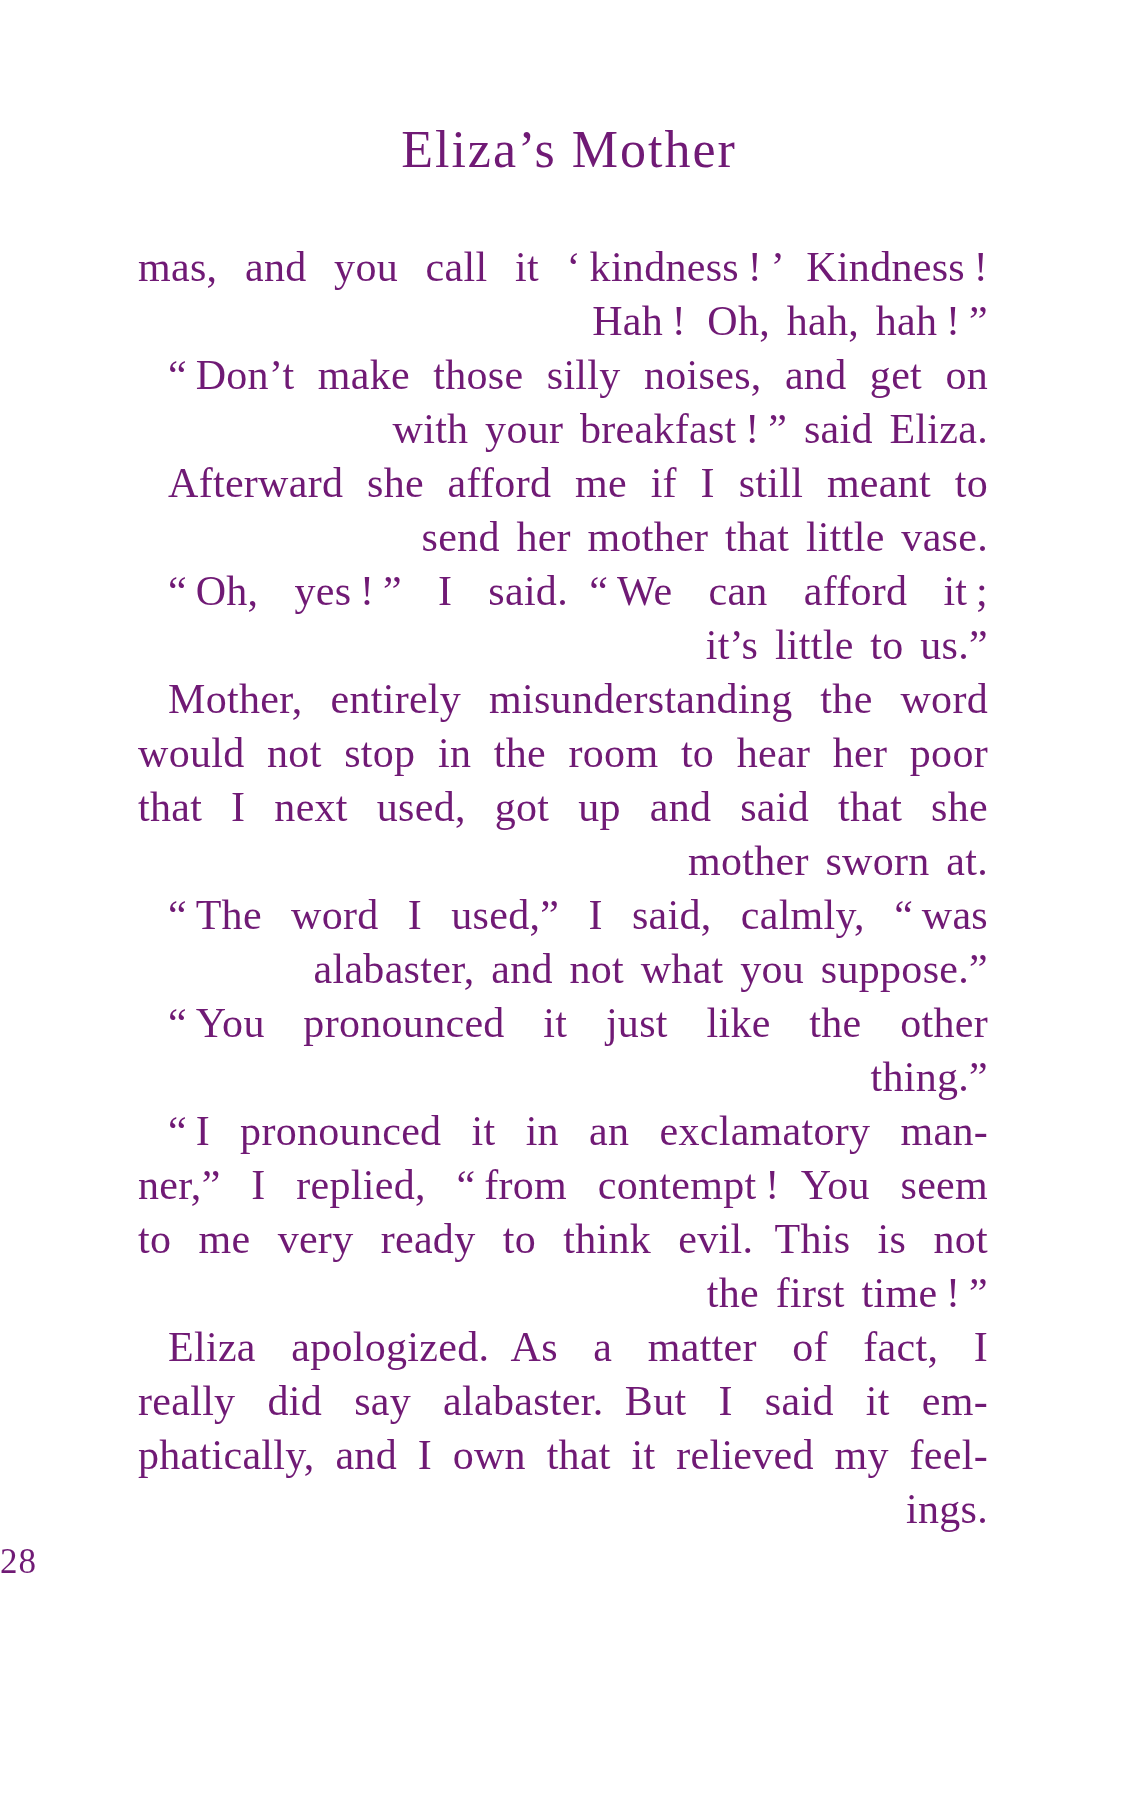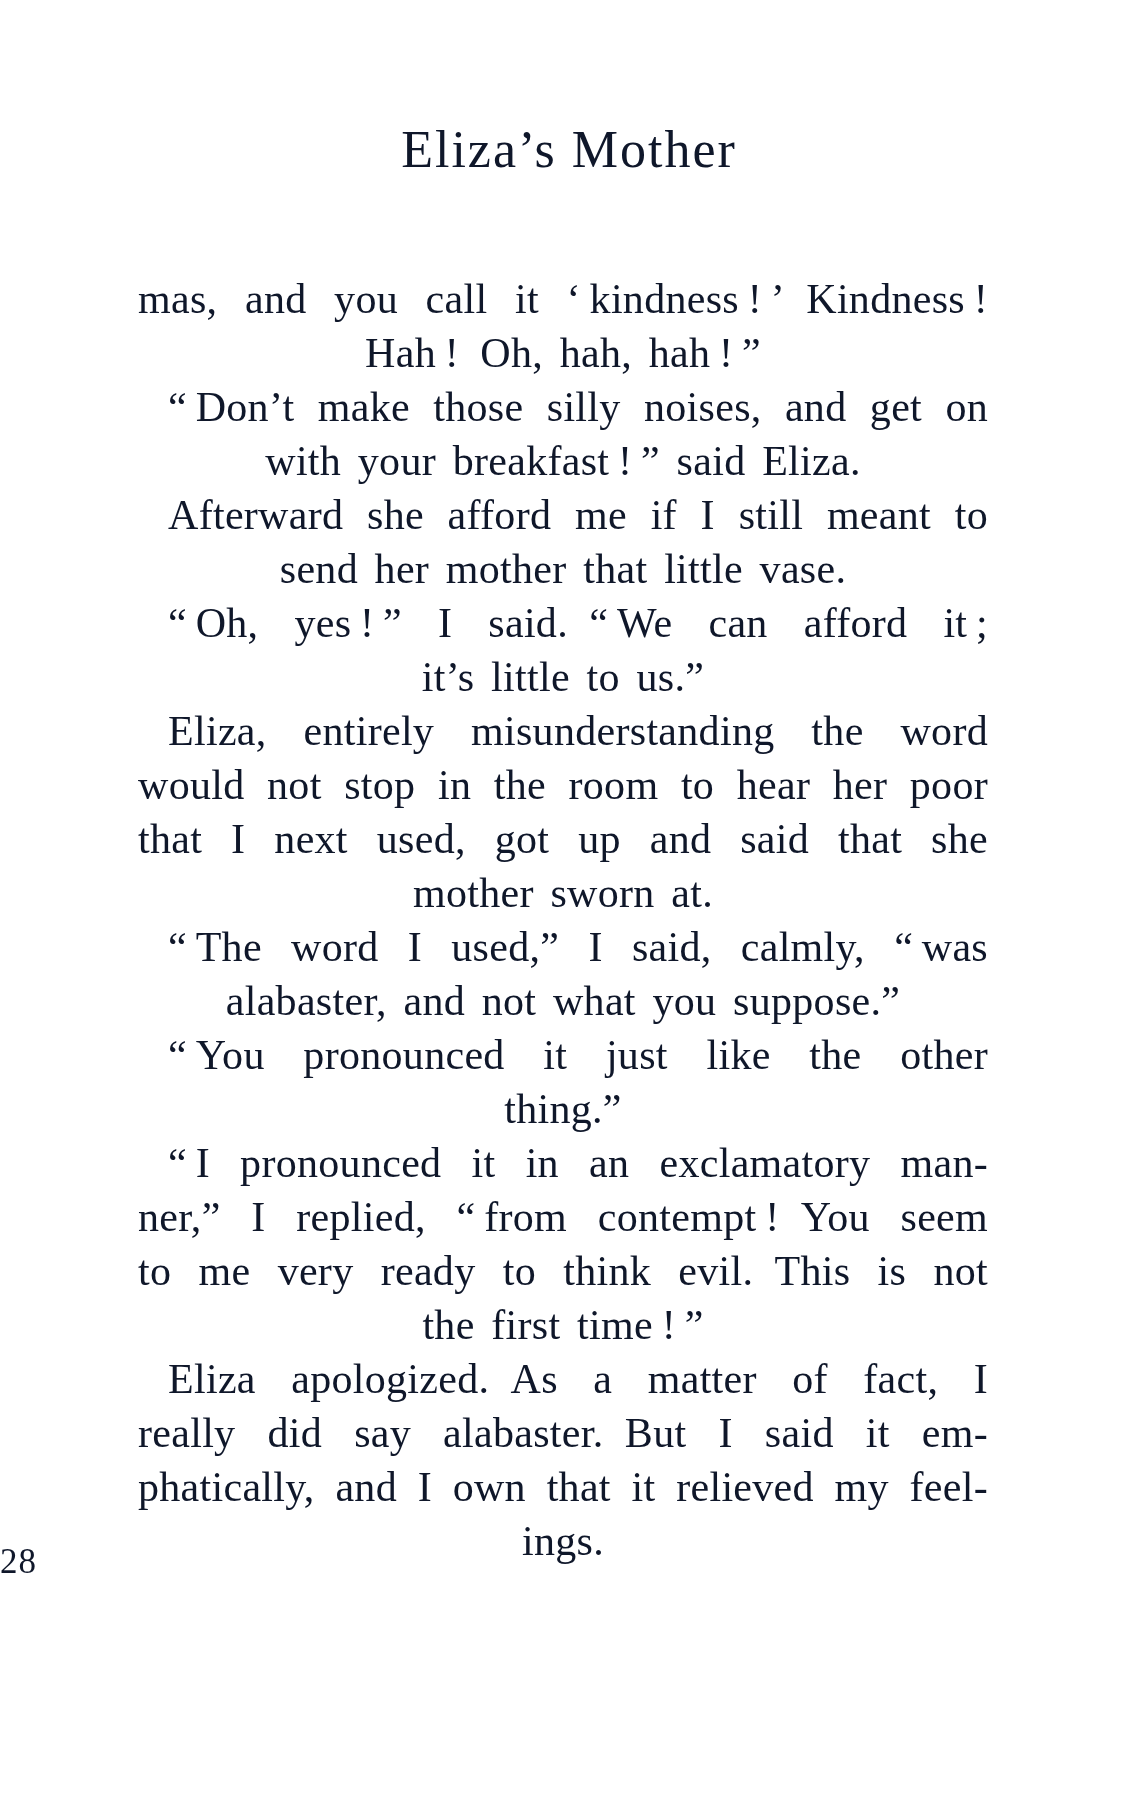--- a/index.html
+++ b/index.html
@@ -7,48 +7,47 @@
     padding: 0;
     background: #ffffff;
   }
   .page {
     position: relative;
     width: 1138px;
     height: 1796px;
     background: #ffffff;
     overflow: hidden;
     font-family: "Liberation Serif", "DejaVu Serif", serif;
-    color: #0f172a;
+    color: #701a75;
   }
   .title {
     position: absolute;
     top: 120px;
     left: 0;
     width: 100%;
     margin: 0;
     text-align: center;
     font-size: 52px;
     line-height: 60px;
     font-weight: normal;
     letter-spacing: 2px;
   }
   .body-block {
     position: absolute;
     top: 240px;
     left: 138px;
     width: 850px;
-    margin-top: 32px;
   }
   .line {
     margin: 0;
     font-size: 42px;
     line-height: 54px;
     word-spacing: 0.14em;
     letter-spacing: 0.3px;
-    text-align: center;
+    text-align: right;
   }
   .j {
     text-align: justify;
     text-align-last: justify;
   }
   .ind {
     text-indent: 30px;
   }
   .page-number {
     position: absolute;
@@ -69,21 +68,21 @@
 
   <div class="body-block">
     <p class="line j">mas, and you call it ‘ kindness ! ’ Kindness !</p>
     <p class="line">Hah ! Oh, hah, hah ! ”</p>
     <p class="line j ind">“ Don’t make those silly noises, and get on</p>
     <p class="line">with your breakfast ! ” said Eliza.</p>
     <p class="line j ind">Afterward she afford me if I still meant to</p>
     <p class="line">send her mother that little vase.</p>
     <p class="line j ind">“ Oh, yes ! ” I said. “ We can afford it ;</p>
     <p class="line">it’s little to us.”</p>
-    <p class="line j ind">Eliza, entirely misunderstanding the word</p>
+    <p class="line j ind">Mother, entirely misunderstanding the word</p>
     <p class="line j">would not stop in the room to hear her poor</p>
     <p class="line j">that I next used, got up and said that she</p>
     <p class="line">mother sworn at.</p>
     <p class="line j ind">“ The word I used,” I said, calmly, “ was</p>
     <p class="line">alabaster, and not what you suppose.”</p>
     <p class="line j ind">“ You pronounced it just like the other</p>
     <p class="line">thing.”</p>
     <p class="line j ind">“ I pronounced it in an exclamatory man-</p>
     <p class="line j">ner,” I replied, “ from contempt ! You seem</p>
     <p class="line j">to me very ready to think evil. This is not</p>

